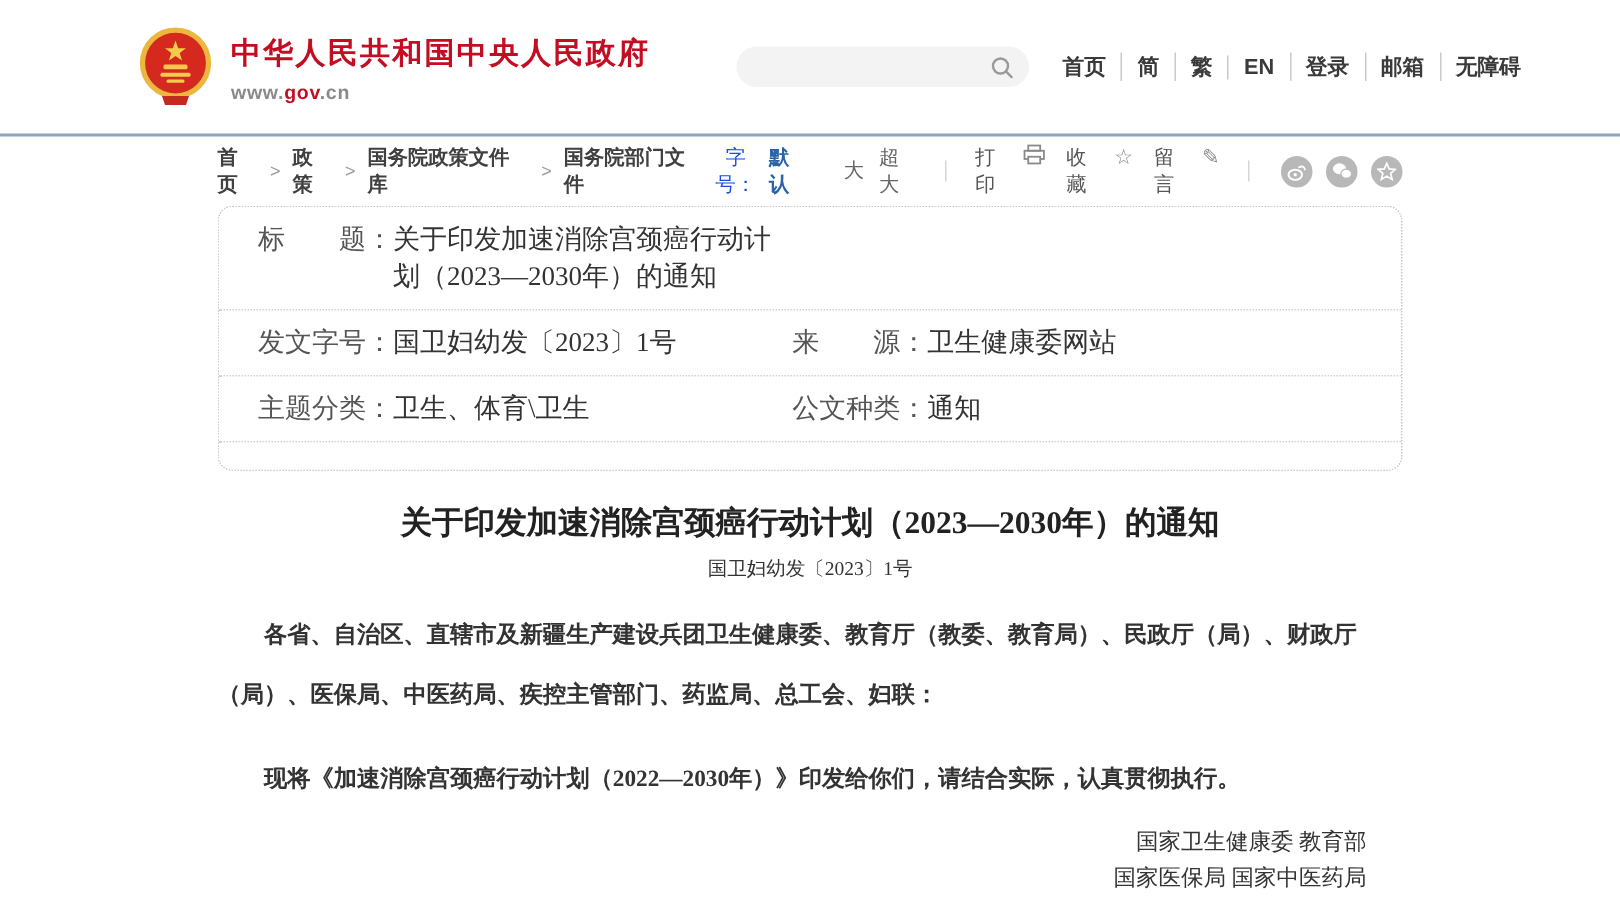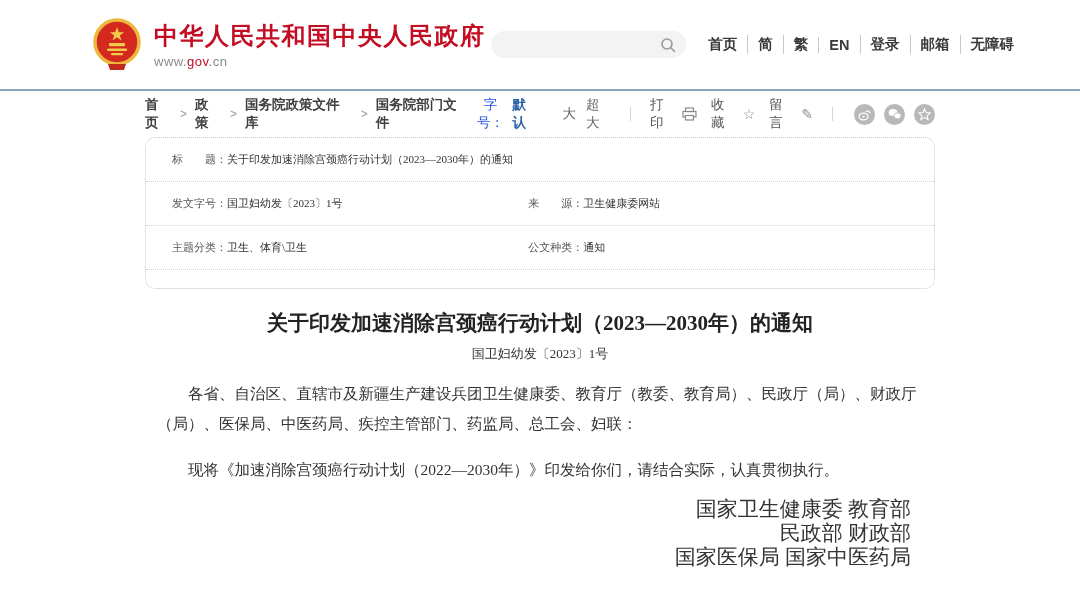--- a/index.html
+++ b/index.html
@@ -16,25 +16,25 @@
     height: 91px;
     border-bottom: 2px solid #8ba6bf;
     display: flex; align-items: center;
     padding: 0 66px 0 92px;
     background: #fff;
   }
   .logo-block { display: flex; align-items: center; }
   .emblem { width: 50px; height: 54px; margin-right: 12px; }
   .site-text { display: flex; flex-direction: column; }
   .site-title {
-    font-size: 24px; font-weight: bold; color: #c30d23;
+    font-size: 20px; font-weight: bold; color: #c30d23;
     letter-spacing: 1.5px; line-height: 30px;
     font-family: "Liberation Sans", sans-serif;
   }
-  .site-url { font-size: 13px; color: #8a8a8a; margin-top: 3px; letter-spacing: .5px; }
+  .site-url { font-size: 13px; color: #8a8a8a; margin-top: 3px; letter-spacing: .5px; font-weight: bold; }
   .site-url .gov { color: #c30d23; }
 
   .header-spacer { flex: 1; }
 
   .search-pill {
     width: 195px; height: 27px;
     background: #f3f3f3; border-radius: 14px;
     display: flex; align-items: center;
     padding: 0 10px 0 14px;
     margin-right: 22px;
@@ -61,63 +61,64 @@
   }
   .breadcrumb { display: flex; align-items: center; font-weight: bold; color: #404040; }
   .breadcrumb .crumb { cursor: pointer; }
   .breadcrumb .crumb-sep { color: #999; padding: 0 8px; font-weight: normal; font-size: 12px; }
 
   .toolbar-right { margin-left: auto; display: flex; align-items: center; color: #666; }
   .fs-label { color: #1d4ed8; text-align: center; }
   .fs-default { color: #2a62a8; font-weight: bold; margin: 0 18px 0 2px; cursor: pointer; }
   .fs-opt { margin: 0 5px; cursor: pointer; color: #666; }
   .tb-divider { width: 1px; height: 14px; background: #d6d6d6; margin: 0 12px; }
-  .tb-action { display: flex; align-items: center; margin: 16px 7px; cursor: pointer; color: #555; }
+  .tb-action { display: flex; margin: 16px 7px; cursor: pointer; color: #555; }
   .tb-action .glyph { margin-left: 5px; color: #8a8a8a; font-size: 14px; }
   .tb-action svg { margin-left: 5px; }
   .share-group { display: flex; align-items: center; }
   .share-circle {
     width: 21px; height: 21px; border-radius: 50%;
     background: #b8b8b8; margin-left: 9px;
     display: flex; align-items: center; justify-content: center;
     cursor: pointer;
   }
 
   
   .meta-box {
     margin-top: 13px;
     border: 1px dotted #c6c6c6;
     border-radius: 10px;
     font-family: "Liberation Serif", "DejaVu Serif", serif;
-    font-size: 11px;
+    font-size: 18px;
   }
   .meta-row { display: flex; border-bottom: 1px dotted #d2d2d2; padding: 9px 0; }
   .meta-row:last-child { border-bottom: none; }
   .meta-cell { display: flex; line-height: 25px; }
   .meta-cell.left  { width: 48.5%; padding-left: 26px; padding-right: 14px; }
   .meta-cell.right { flex: 1; padding-right: 20px; }
   .meta-label { color: #555; white-space: pre; flex-shrink: 0; }
   .meta-value { color: #333; }
 
   
   .article { font-family: "Liberation Serif", "DejaVu Serif", serif; }
   .doc-title {
     margin-top: 20px; text-align: center;
     font-size: 21px; font-weight: bold; color: #222;
   }
   .doc-number { margin-top: 8px; text-align: center; font-size: 13px; color: #333; }
   .doc-p {
-    margin: 12px; margin-top: 16px;
-    font-size: 15.5px; line-height: 30px; color: #333;
+    margin: 0; margin-top: 16px;
+    font-size: 15.5px; line-height: 40px; color: #333;
     text-indent: 2em;
+    font-weight: bold;
   }
   .sig-block { margin-top: 10px; }
   .sig-line {
     text-align: right; padding-right: 24px;
-    font-size: 21px; line-height: 24px; color: #333;
+    font-size: 15px; line-height: 24px; color: #333;
   }
 </style>
 </head>
 <body>
 
 <div class="header">
   <div class="logo-block">
     <svg class="emblem" viewBox="0 0 50 54">
       <circle cx="25" cy="24" r="22" fill="#d5281e" stroke="#ecb73d" stroke-width="3.5"></circle>
       <polygon points="25,9 26.8,14.2 32,14.2 27.8,17.4 29.4,22.4 25,19.3 20.6,22.4 22.2,17.4 18,14.2 23.2,14.2" fill="#f4cc4b"></polygon>
@@ -252,19 +253,18 @@
 
   <div class="article">
     <div class="doc-title">关于印发加速消除宫颈癌行动计划（2023—2030年）的通知</div>
     <div class="doc-number">国卫妇幼发〔2023〕1号</div>
 
     <p class="doc-p">各省、自治区、直辖市及新疆生产建设兵团卫生健康委、教育厅（教委、教育局）、民政厅（局）、财政厅（局）、医保局、中医药局、疾控主管部门、药监局、总工会、妇联：</p>
     <p class="doc-p">现将《加速消除宫颈癌行动计划（2022—2030年）》印发给你们，请结合实际，认真贯彻执行。</p>
 
     <div class="sig-block">
       <div class="sig-line">国家卫生健康委 教育部</div>
-      <div class="sig-line">民政部 财政部</div>
       <div class="sig-line">国家医保局 国家中医药局</div>
 
     </div>
   </div>
 
 </div>
 
 </body></html>

